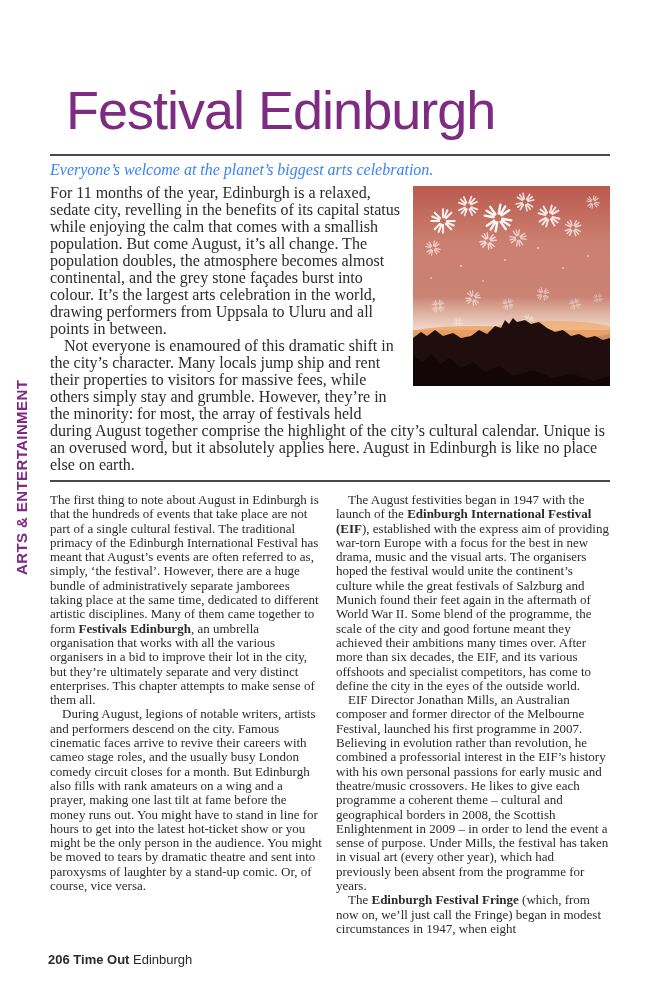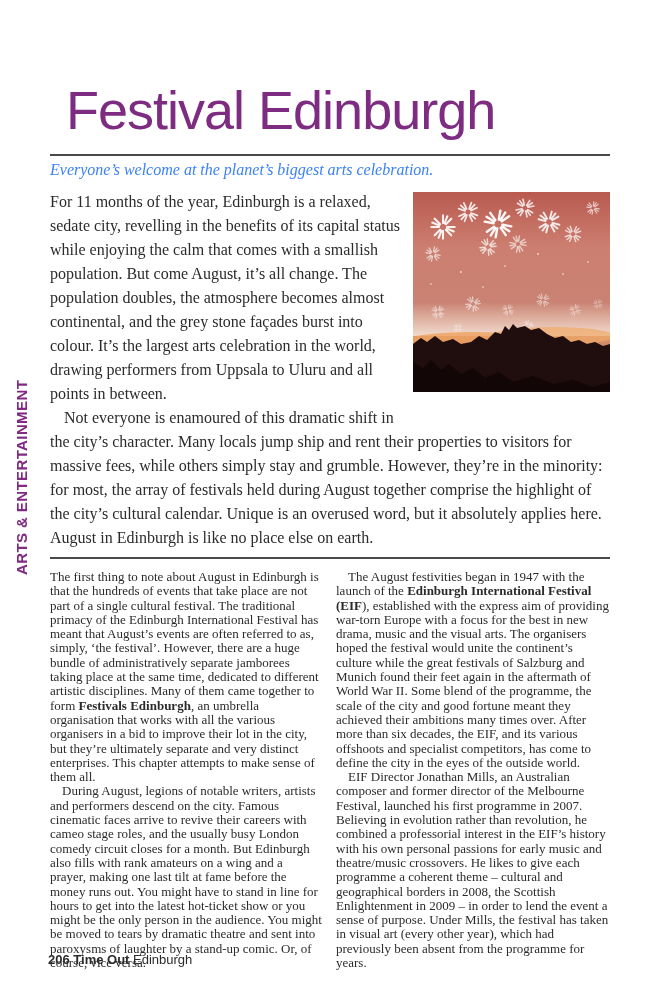--- a/index.html
+++ b/index.html
@@ -7,21 +7,21 @@
         font-family:"Liberation Serif",serif;color:#2b2b2b;}
   .side-label{position:absolute;left:13px;top:575px;transform:rotate(-90deg);
         transform-origin:0 0;white-space:nowrap;font-family:"Liberation Sans",sans-serif;
         font-weight:bold;font-size:15px;letter-spacing:.4px;color:#812a84;}
   .content{position:absolute;left:50px;top:66px;width:560px;}
   h1.title{margin:16px;font-family:"Liberation Sans",sans-serif;font-weight:500;
         font-size:54px;line-height:56px;letter-spacing:-1px;color:#7e2b82;}
   .rule{border:0;border-top:2px solid #4a4a4a;margin:0;}
   .title-rule{margin-top:11px;}
   .subtitle{margin-top:5px;font-size:16px;font-style:italic;color:#3b82f6;}
-  .intro{margin-top:11px;font-size:16px;line-height:24px;}
+  .intro{margin-top:5px;font-size:16px;line-height:17px;}
   .intro p{margin:0;}
   .photo{float:right;width:197px;height:200px;margin:2px 0 23px 9px;}
   .photo svg{display:block;width:197px;height:200px;}
   .ind{text-indent:14px;}
   .primer{margin-top:7px;border-top:2px solid #4a4a4a;padding-top:11px;
         display:flex;gap:14px;}
   .col{font-size:13px;line-height:14.3px;}
   .col.left{width:272px;}
   .col.right{width:274px;}
   .col p{margin:0;}
@@ -100,20 +100,21 @@
     </div>
 
     <div class="primer">
       <div class="col left">
         <p><span>The first thing to note about August in Edinburgh is that the hundreds of events that take place are not part of a single cultural festival. The traditional primacy of the Edinburgh International Festival has meant that August’s events are often referred to as, simply, ‘the festival’. However, there are a huge bundle of administratively separate jamborees taking place at the same time, dedicated to different artistic disciplines. Many of them came together to form </span><b>Festivals Edinburgh</b><span>, an umbrella organisation that works with all the various organisers in a bid to improve their lot in the city, but they’re ultimately separate and very distinct enterprises. This chapter attempts to make sense of them all.</span></p>
         <p class="ind">During August, legions of notable writers, artists and performers descend on the city. Famous cinematic faces arrive to revive their careers with cameo stage roles, and the usually busy London comedy circuit closes for a month. But Edinburgh also fills with rank amateurs on a wing and a prayer, making one last tilt at fame before the money runs out. You might have to stand in line for hours to get into the latest hot-ticket show or you might be the only person in the audience. You might be moved to tears by dramatic theatre and sent into paroxysms of laughter by a stand-up comic. Or, of course, vice versa.</p>
       </div>
       <div class="col right">
         <p class="ind"><span>The August festivities began in 1947 with the launch of the </span><b>Edinburgh International Festival (EIF</b><span>), established with the express aim of providing war-torn Europe with a focus for the best in new drama, music and the visual arts. The organisers hoped the festival would unite the continent’s culture while the great festivals of Salzburg and Munich found their feet again in the aftermath of World War II. Some blend of the programme, the scale of the city and good fortune meant they achieved their ambitions many times over. After more than six decades, the EIF, and its various offshoots and specialist competitors, has come to define the city in the eyes of the outside world.</span></p>
         <p class="ind">EIF Director Jonathan Mills, an Australian composer and former director of the Melbourne Festival, launched his first programme in 2007. Believing in evolution rather than revolution, he combined a professorial interest in the EIF’s history with his own personal passions for early music and theatre/music crossovers. He likes to give each programme a coherent theme – cultural and geographical borders in 2008, the Scottish Enlightenment in 2009 – in order to lend the event a sense of purpose. Under Mills, the festival has taken in visual art (every other year), which had previously been absent from the programme for years.</p>
+        <p class="ind"><span>The </span><b>Edinburgh Festival Fringe</b><span> (which, from now on, we’ll just call the Fringe) began in modest circumstances in 1947, when eight</span></p>
       </div>
     </div>
 
   </div>
 
   <div class="footer">
     <span class="b">206</span>
     <span class="b">Time Out</span>
     <span>Edinburgh</span>
   </div>

